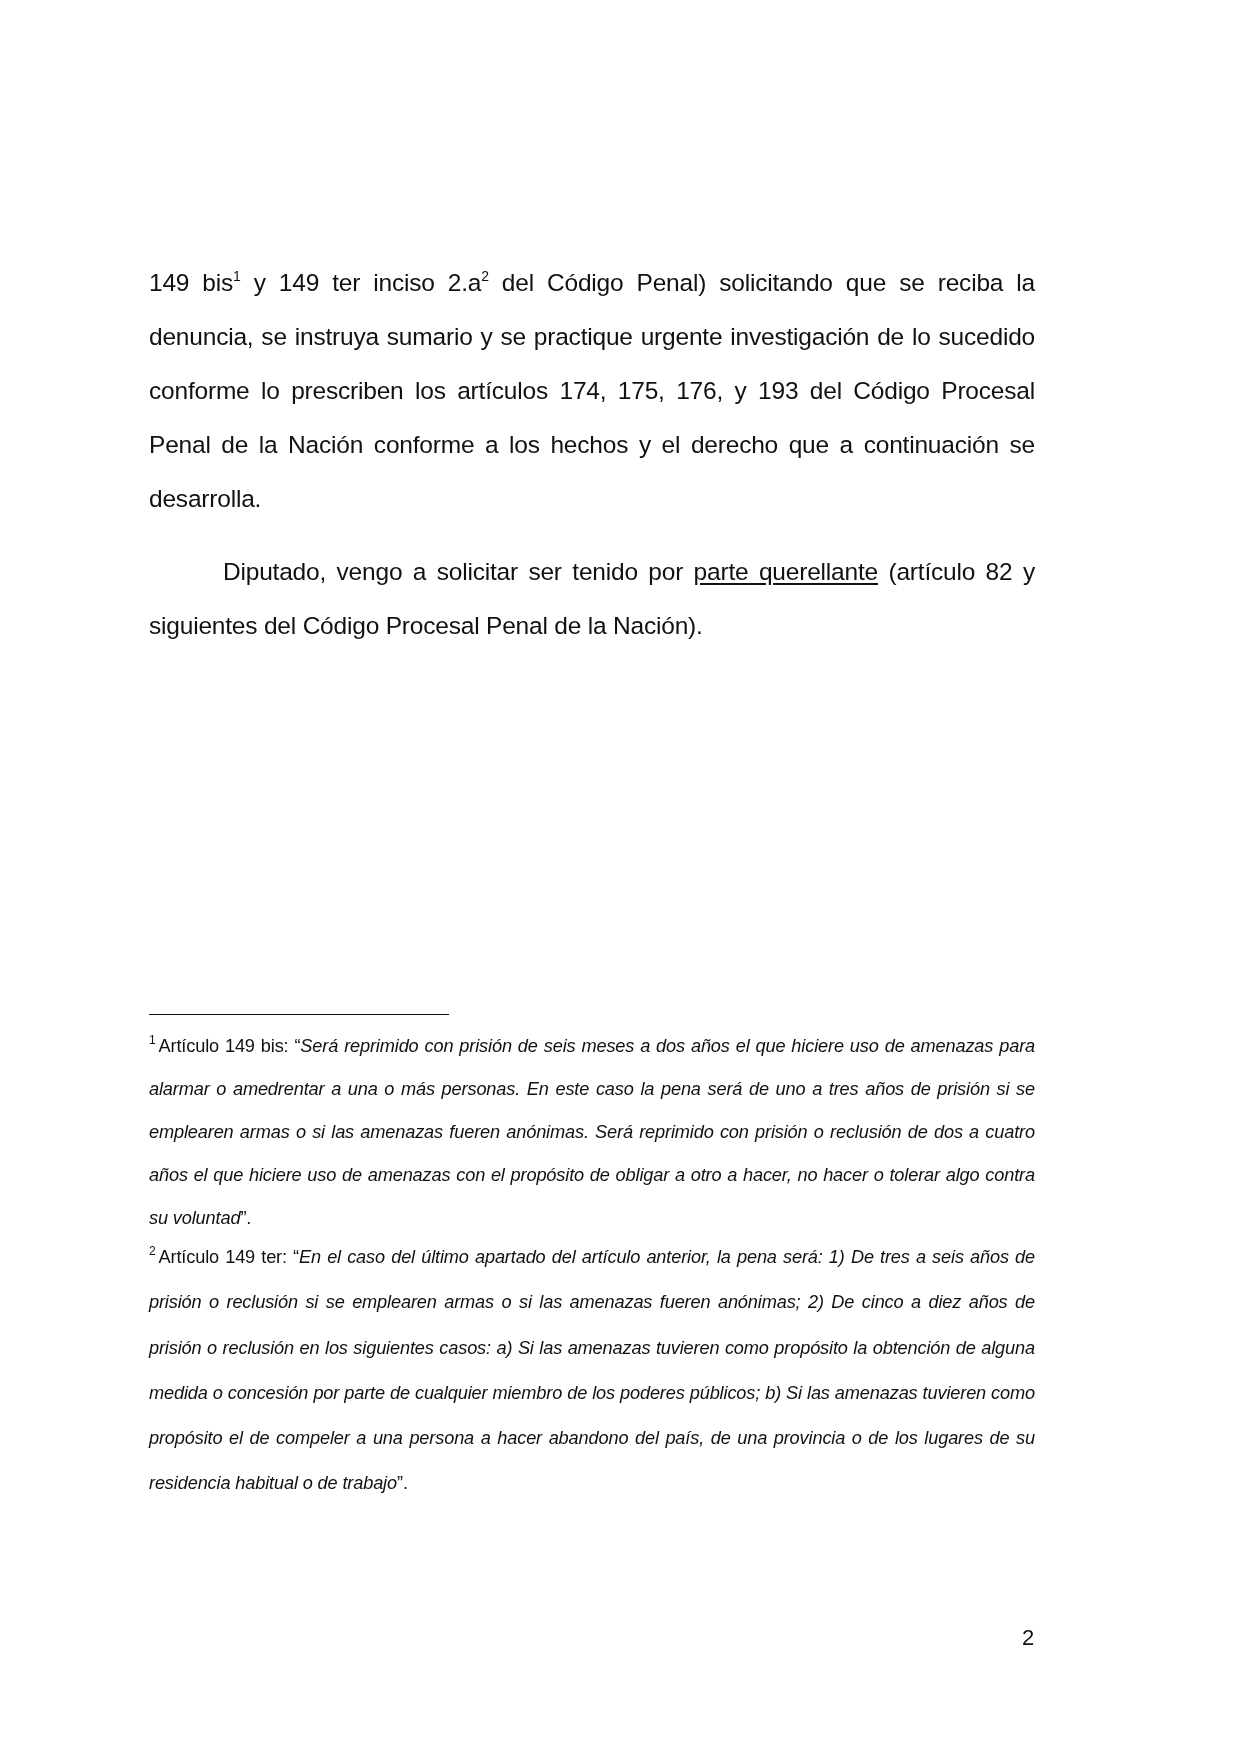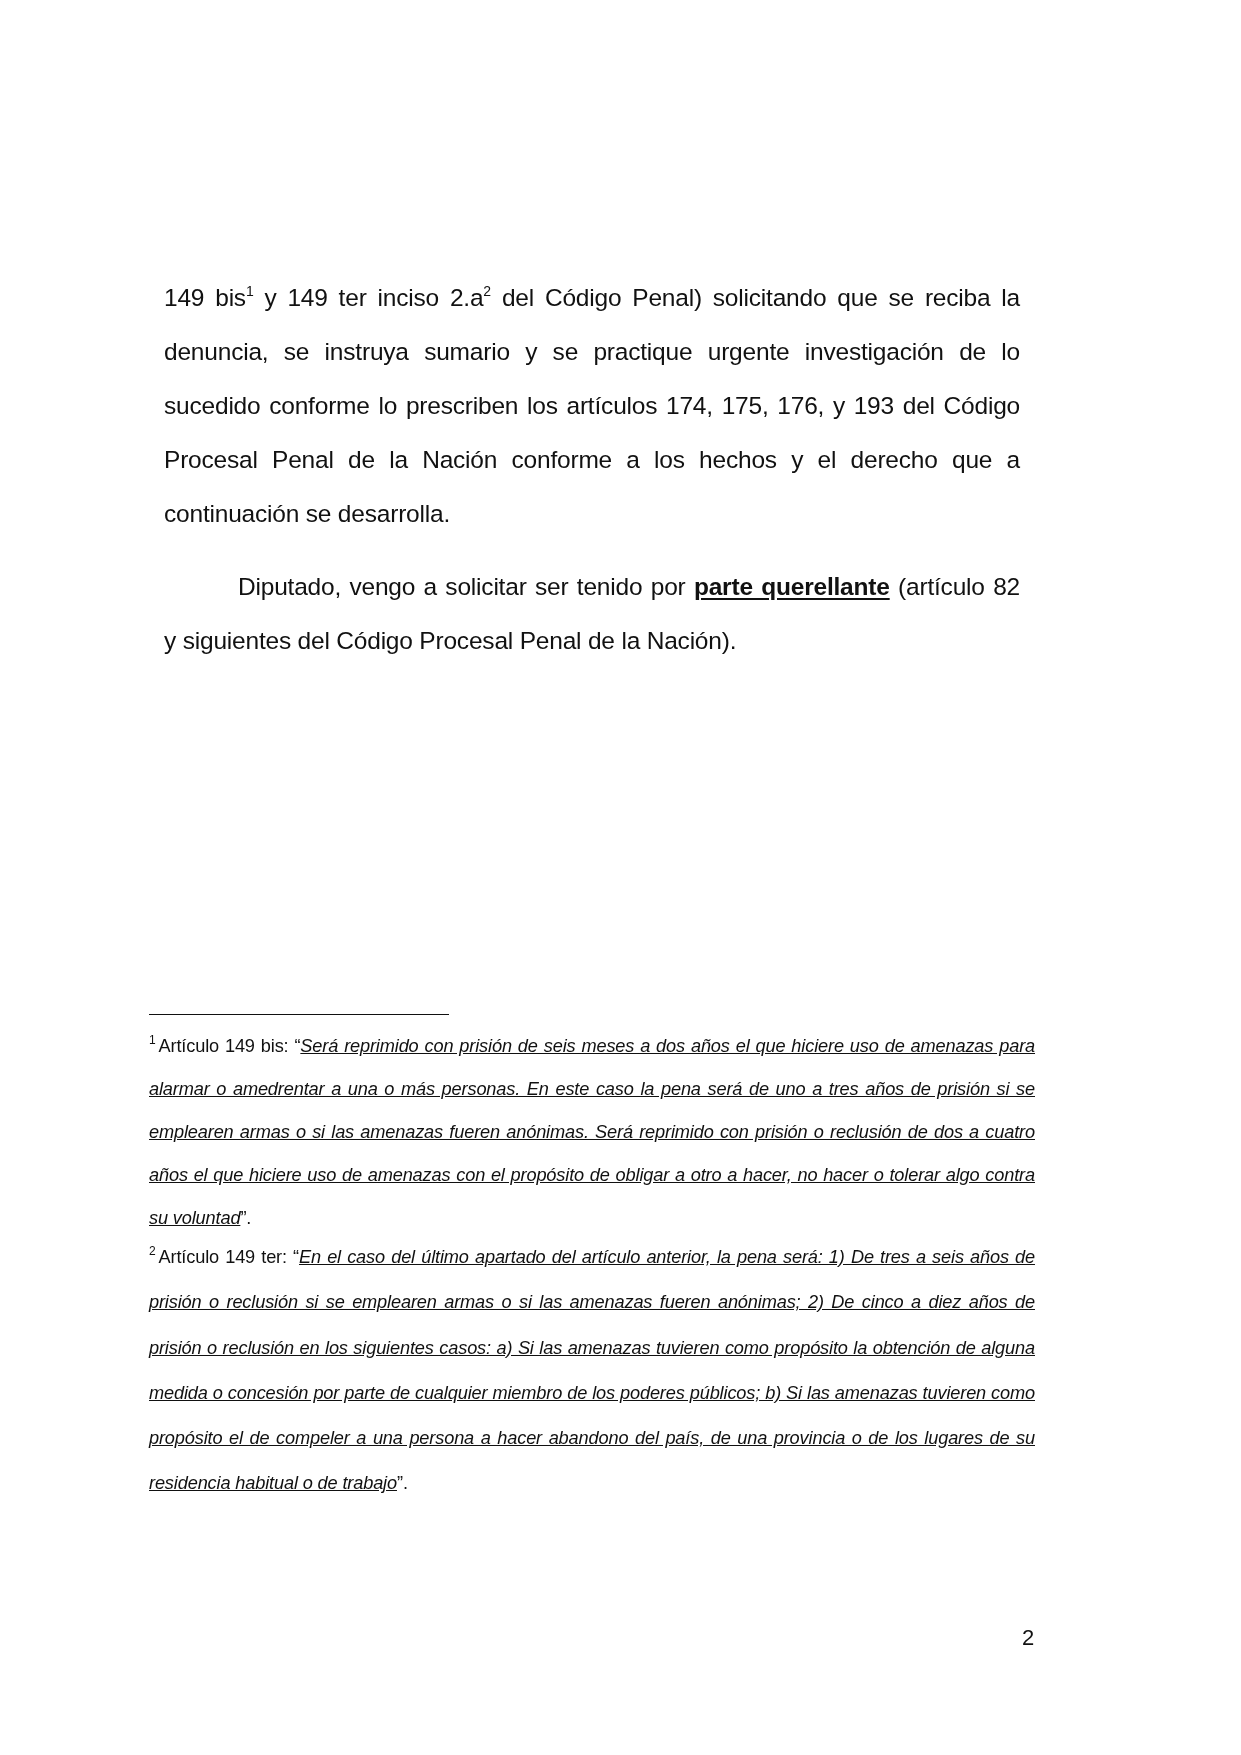--- a/index.html
+++ b/index.html
@@ -4,40 +4,40 @@
   <style>
     html, body { margin: 0; padding: 0; background: #ffffff; }
     body { width: 1241px; height: 1755px; position: relative; overflow: hidden; color: #111111; }
     .page { position: absolute; left: 0; top: 0; width: 1241px; height: 1755px; background: #ffffff; }
     .body-text {
       position: absolute; left: 149px; width: 886px;
       font-family: "Liberation Sans", sans-serif;
       font-size: 24.5px; line-height: 54px; text-align: justify;
       letter-spacing: -0.2px;
     }
-    .body-text p { margin: 15px; }
+    .body-text p { margin: 0; }
     .p1 { top: 256px; }
     .p2 { top: 545px; }
     .p3 { top: 671px; }
     .p4 { top: 745px; }
     .indent { text-indent: 74px; }
     .last-line { text-align-last: left; }
     sup { font-size: 14px; line-height: 0; vertical-align: 10px; }
-    .bu { font-weight: bold; text-decoration: underline; text-underline-offset: 3px; }
+    .bu { font-weight: normal; text-decoration: underline; text-underline-offset: 3px; }
     .rule { position: absolute; left: 149px; top: 1014px; width: 300px; height: 0; border-top: 1.5px solid #111; }
     .fn {
       position: absolute; left: 149px; width: 886px;
       font-family: "Liberation Sans", sans-serif;
       font-size: 18.2px; text-align: justify; letter-spacing: -0.15px;
     }
     .fn p { margin: 0; }
     .fn1 { top: 1025px; line-height: 43px; }
     .fn2 { top: 1235px; line-height: 45.3px; }
     .fn sup { font-size: 12px; vertical-align: 8px; margin-right: 3px; }
-    .it { font-style: italic; text-decoration: underline; }
+    .it { font-style: italic; }
     .pagenum { position: absolute; left: 1022px; top: 1625px; font-family: "Liberation Sans", sans-serif; font-size: 22px; }
   </style>
 </head>
 <body>
 
 <div class="page">
 
   <div class="body-text p1">
     <p class="last-line">
       <span>149 bis</span><sup>1</sup><span> y 149 ter inciso 2.a</span><sup>2</sup><span> del Código Penal) solicitando que se reciba la denuncia, se instruya sumario y se practique urgente investigación de lo sucedido conforme lo prescriben los artículos 174, 175, 176, y 193 del Código Procesal Penal de la Nación conforme a los hechos y el derecho que a continuación se desarrolla.</span>

